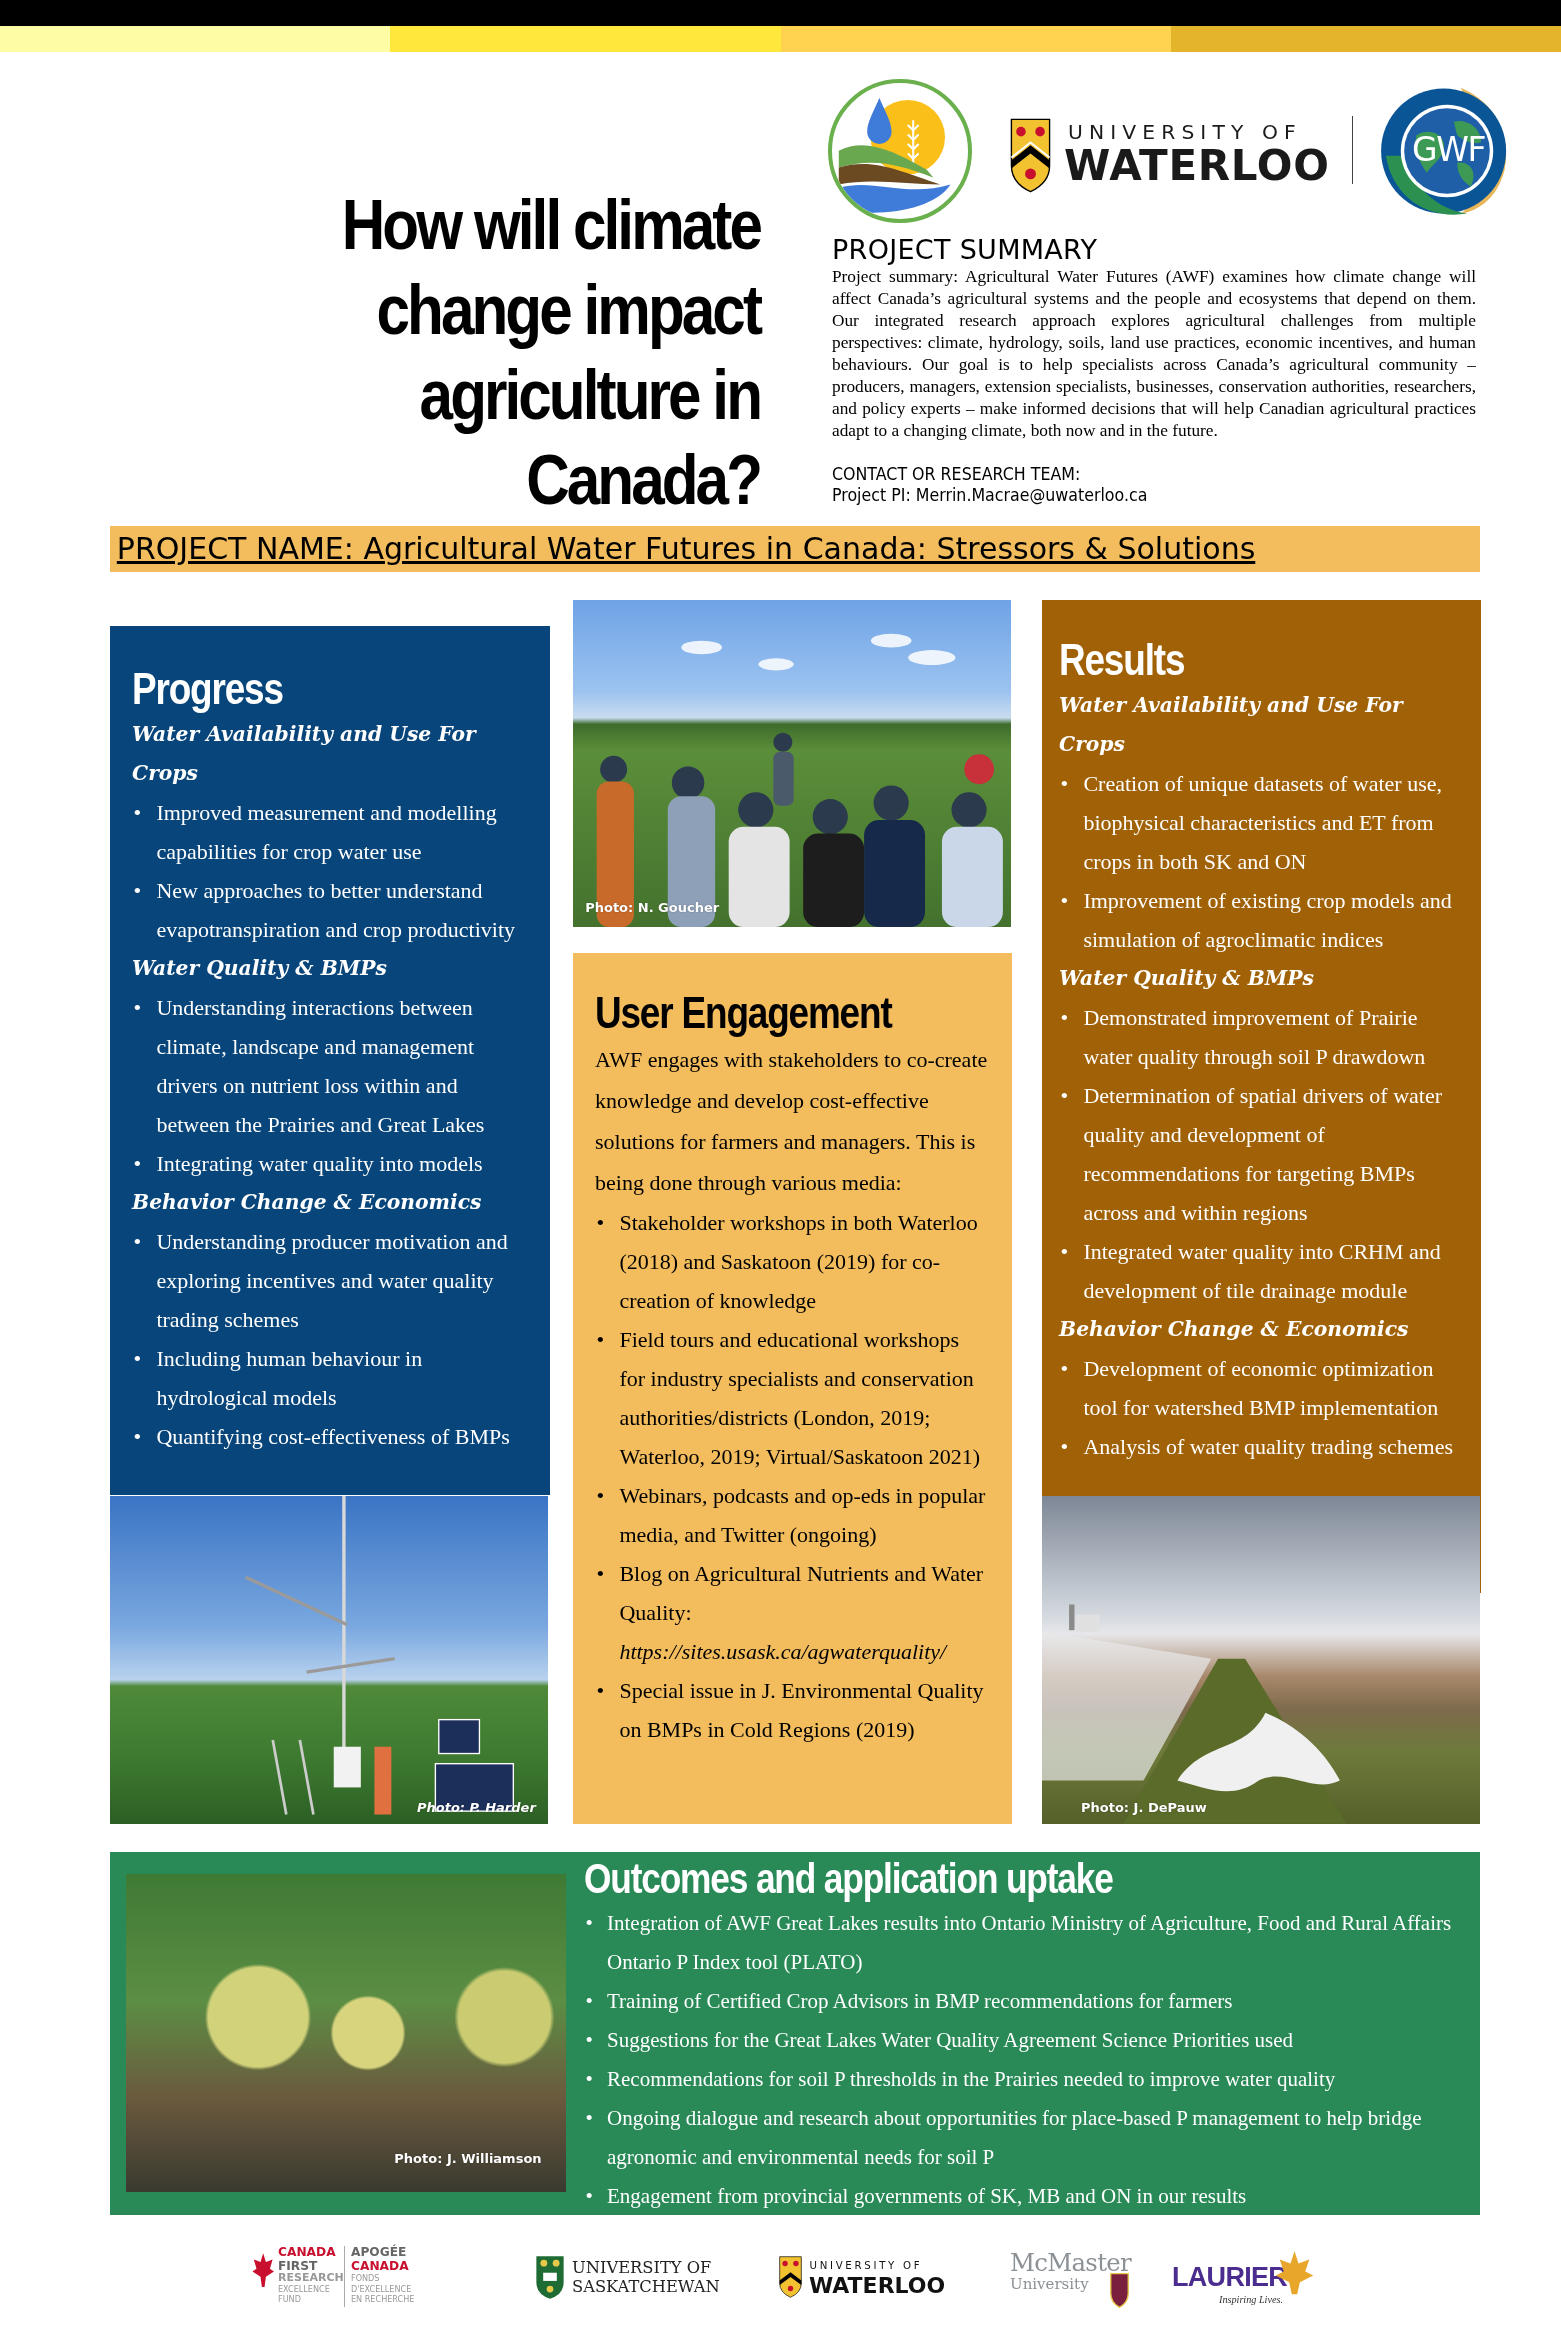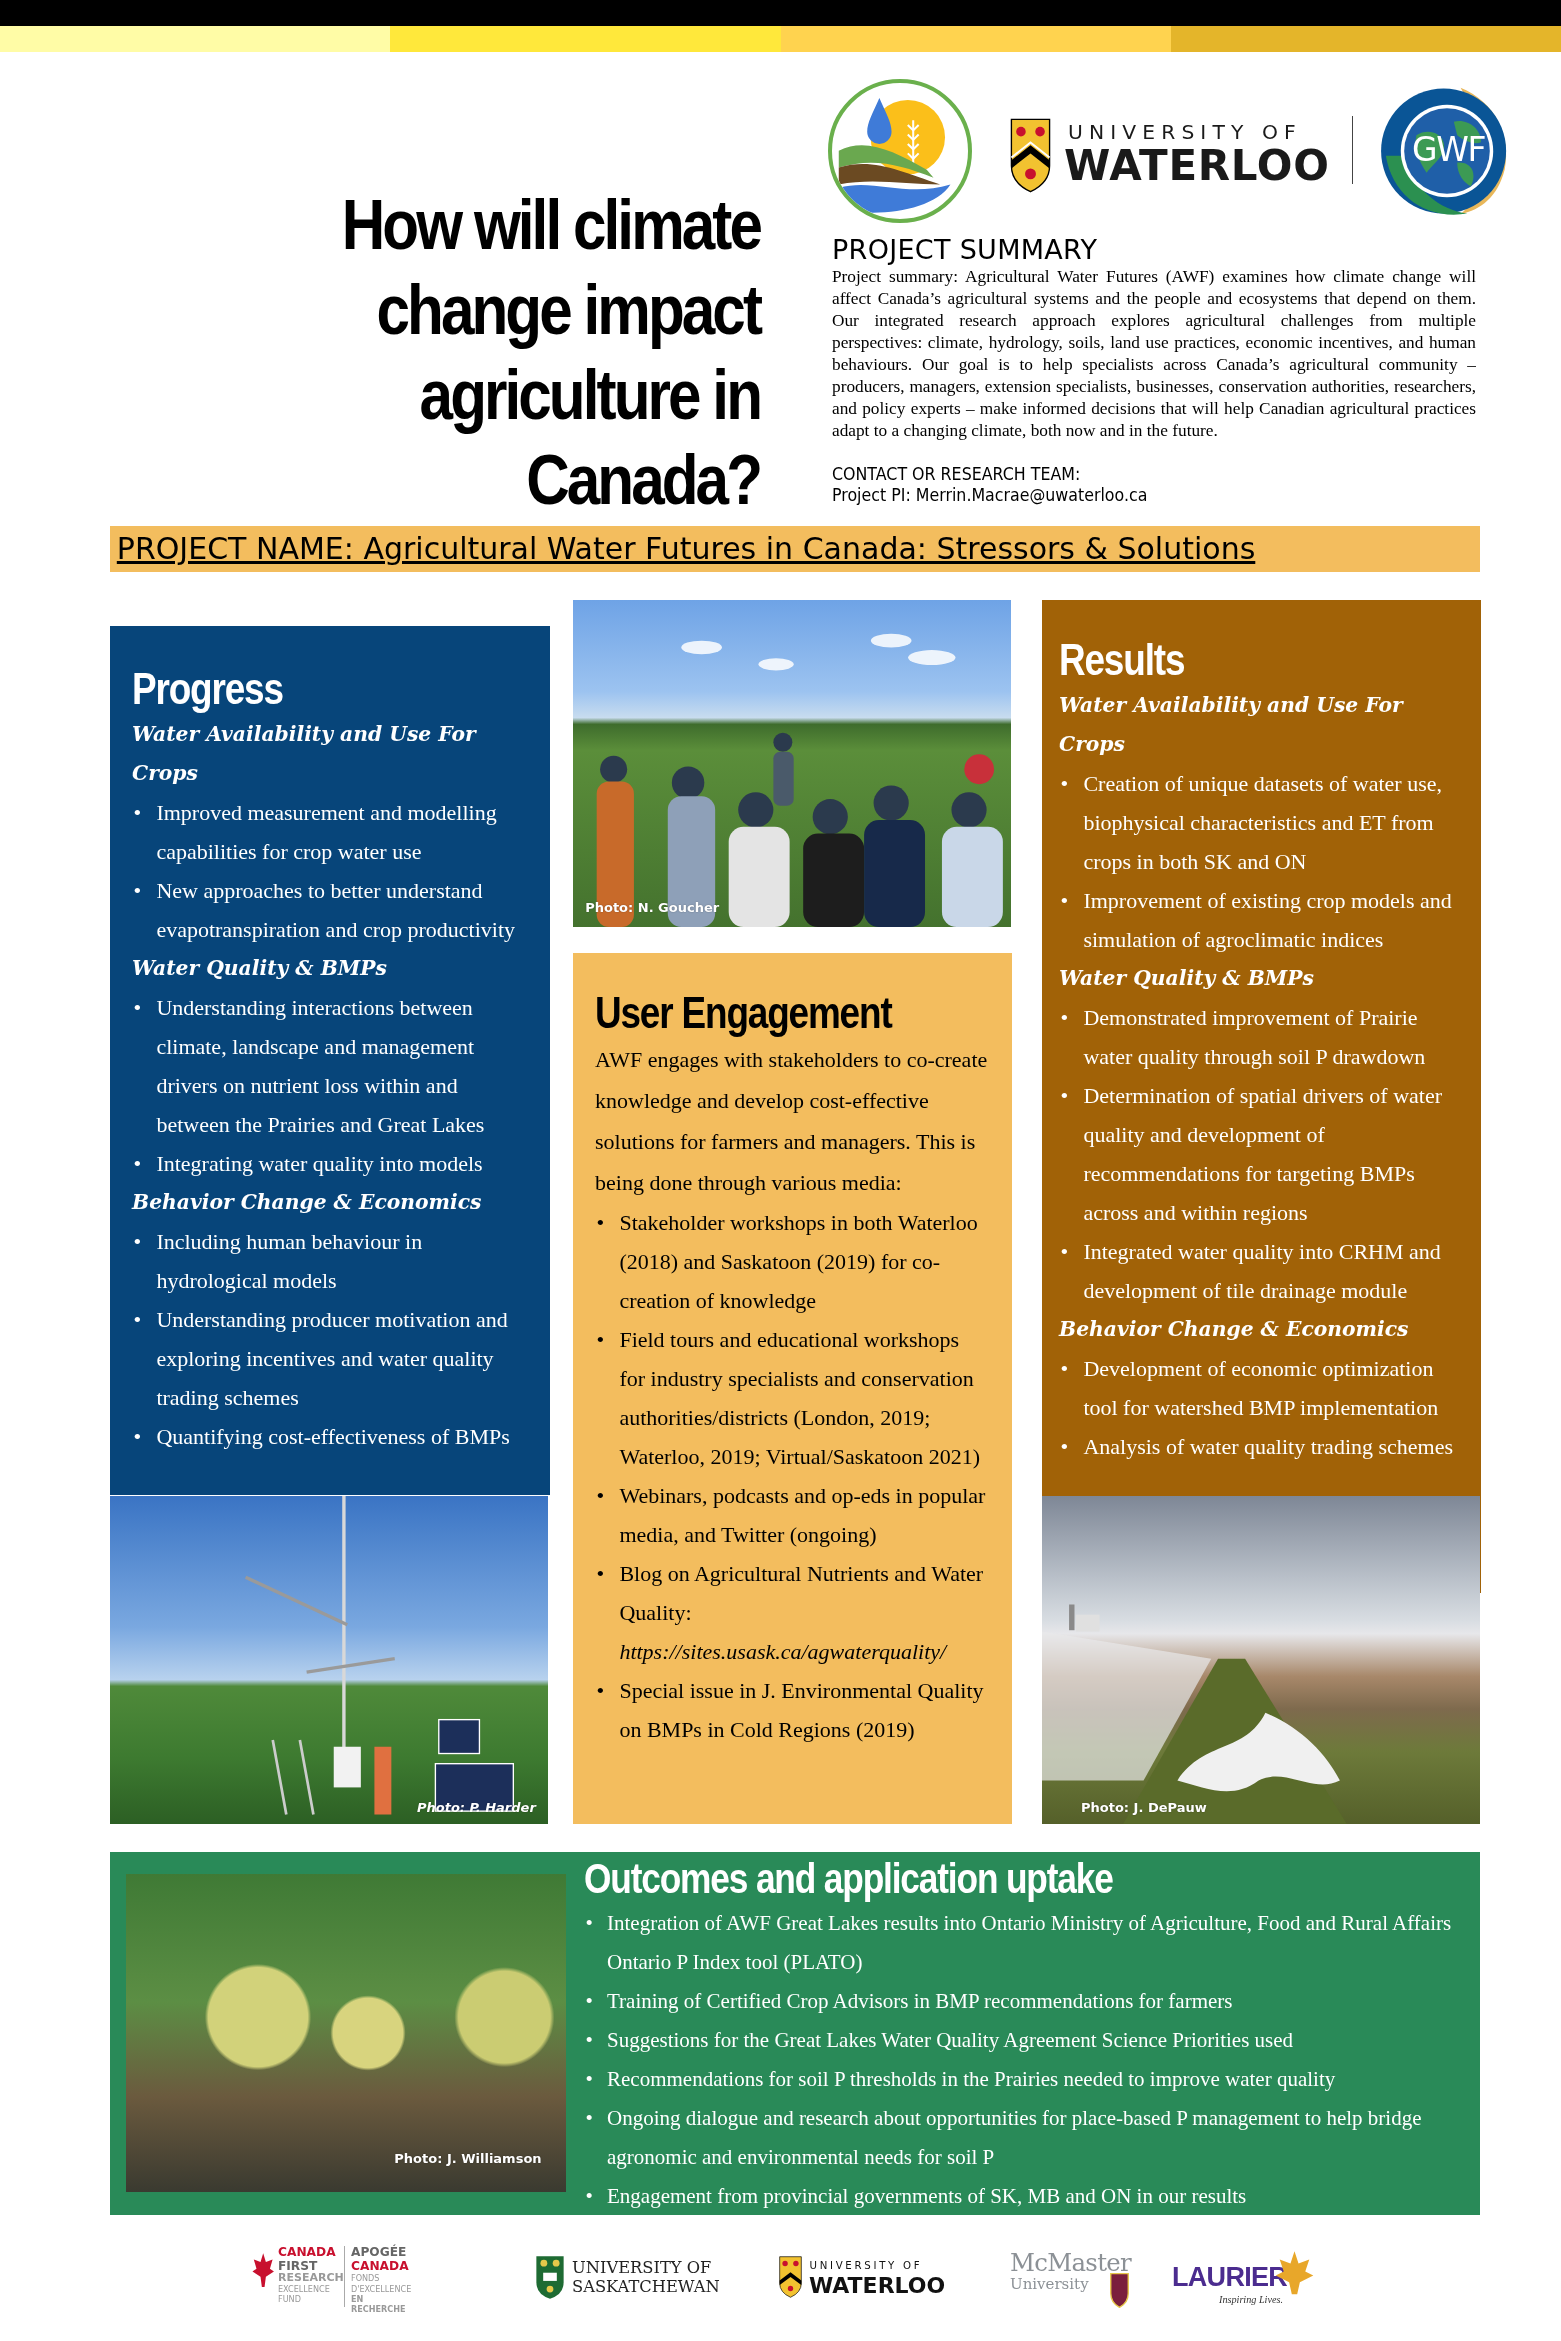--- a/index.html
+++ b/index.html
@@ -148,22 +148,22 @@
     <li>Improved measurement and modelling capabilities for crop water use</li>
     <li>New approaches to better understand evapotranspiration and crop productivity</li>
   </ul>
   <div class="sub">Water Quality &amp;  BMPs</div>
   <ul class="bl">
     <li>Understanding interactions between climate, landscape and management drivers on nutrient loss within and between the Prairies and Great Lakes</li>
     <li>Integrating water quality into models</li>
   </ul>
   <div class="sub">Behavior Change &amp; Economics</div>
   <ul class="bl">
+    <li>Understanding producer motivation and exploring incentives and water quality trading schemes</li>
     <li>Including human behaviour in hydrological models</li>
-    <li>Understanding producer motivation and exploring incentives and water quality trading schemes</li>
     <li>Quantifying cost-effectiveness of BMPs</li>
   </ul>
 </div>
 
 <div class="photo ph1">
   <svg width="438" height="327" viewBox="0 0 647 483" style="position:absolute;left:0;top:0">
     <g fill="#ffffff" opacity="0.85">
       <ellipse cx="190" cy="70" rx="30" ry="10"></ellipse>
         <ellipse cx="300" cy="95" rx="26" ry="9"></ellipse>
         <ellipse cx="470" cy="60" rx="30" ry="10"></ellipse>
@@ -277,21 +277,21 @@
       <div style="color:#999;font-size:11px;font-weight:bold;line-height:10.2px">RESEARCH</div>
       <div style="color:#999;font-size:8.1px;font-weight:normal;line-height:10.2px">EXCELLENCE</div>
       <div style="color:#999;font-size:8.1px;font-weight:normal;line-height:10.2px">FUND</div>
     </div>
     <div style="position:absolute;left:100px;top:10.2px;width:0.7px;height:61px;background:#aaa"></div>
     <div style="position:absolute;left:107px;top:10.2px;font-size:12.2px;line-height:13.6px;color:#666;font-weight:bold;">
       <div>APOGÉE</div>
       <div style="color:#c8102e">CANADA</div>
       <div style="color:#999;font-size:8.1px;font-weight:normal;line-height:10.2px">FONDS</div>
       <div style="color:#999;font-size:8.1px;font-weight:normal;line-height:10.2px">D'EXCELLENCE</div>
-      <div style="color:#999;font-size:8.1px;font-weight:bold;line-height:10.2px">EN RECHERCHE</div>
+      <div style="color:#999;font-size:8.1px;font-weight:normal;line-height:10.2px">EN RECHERCHE</div>
     </div>
   </div>
 
   <div class="flogo" style="left:291px;width:203px;">
     <svg width="30" height="45" viewBox="0 0 44 66" style="position:absolute;left:0;top:19px">
       <path d="M2 2 H42 V40 Q42 58 22 64 Q2 58 2 40Z" fill="#1e6b33"></path>
       <rect x="12" y="26" width="20" height="12" fill="#fff"></rect>
       <circle cx="13" cy="12" r="5" fill="#e6c84a"></circle>
         <circle cx="31" cy="12" r="5" fill="#e6c84a"></circle>
         <circle cx="22" cy="50" r="5" fill="#e6c84a"></circle>

